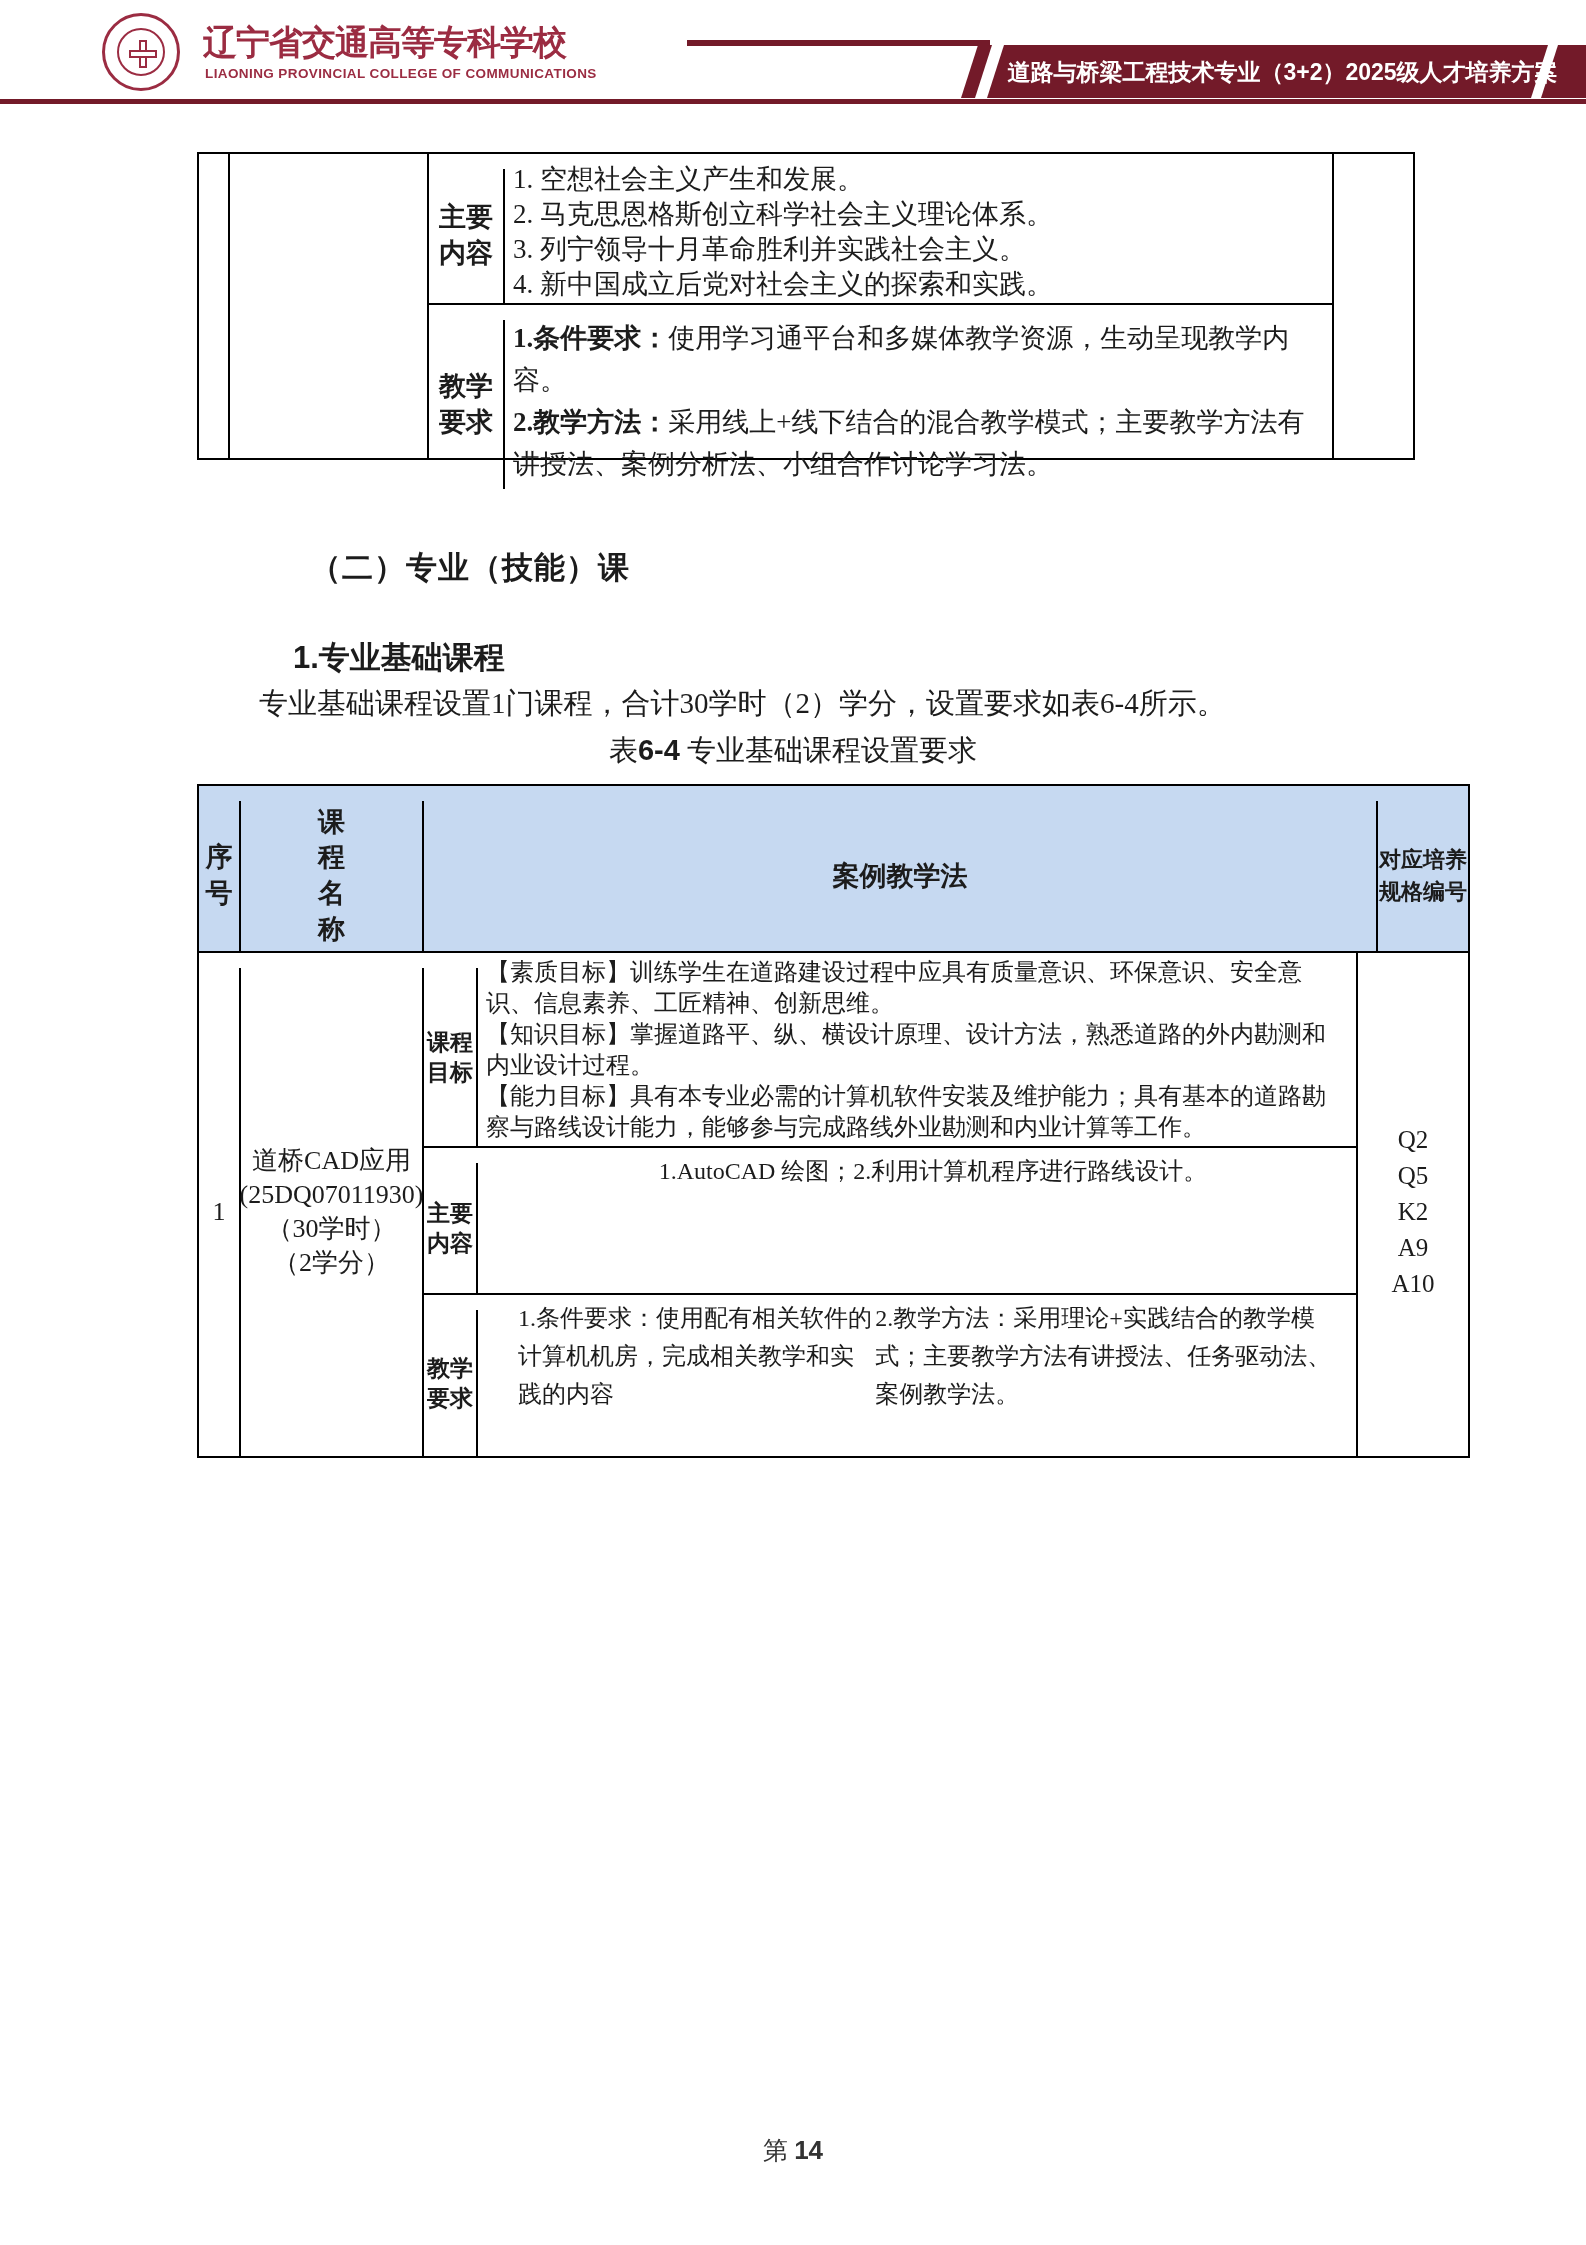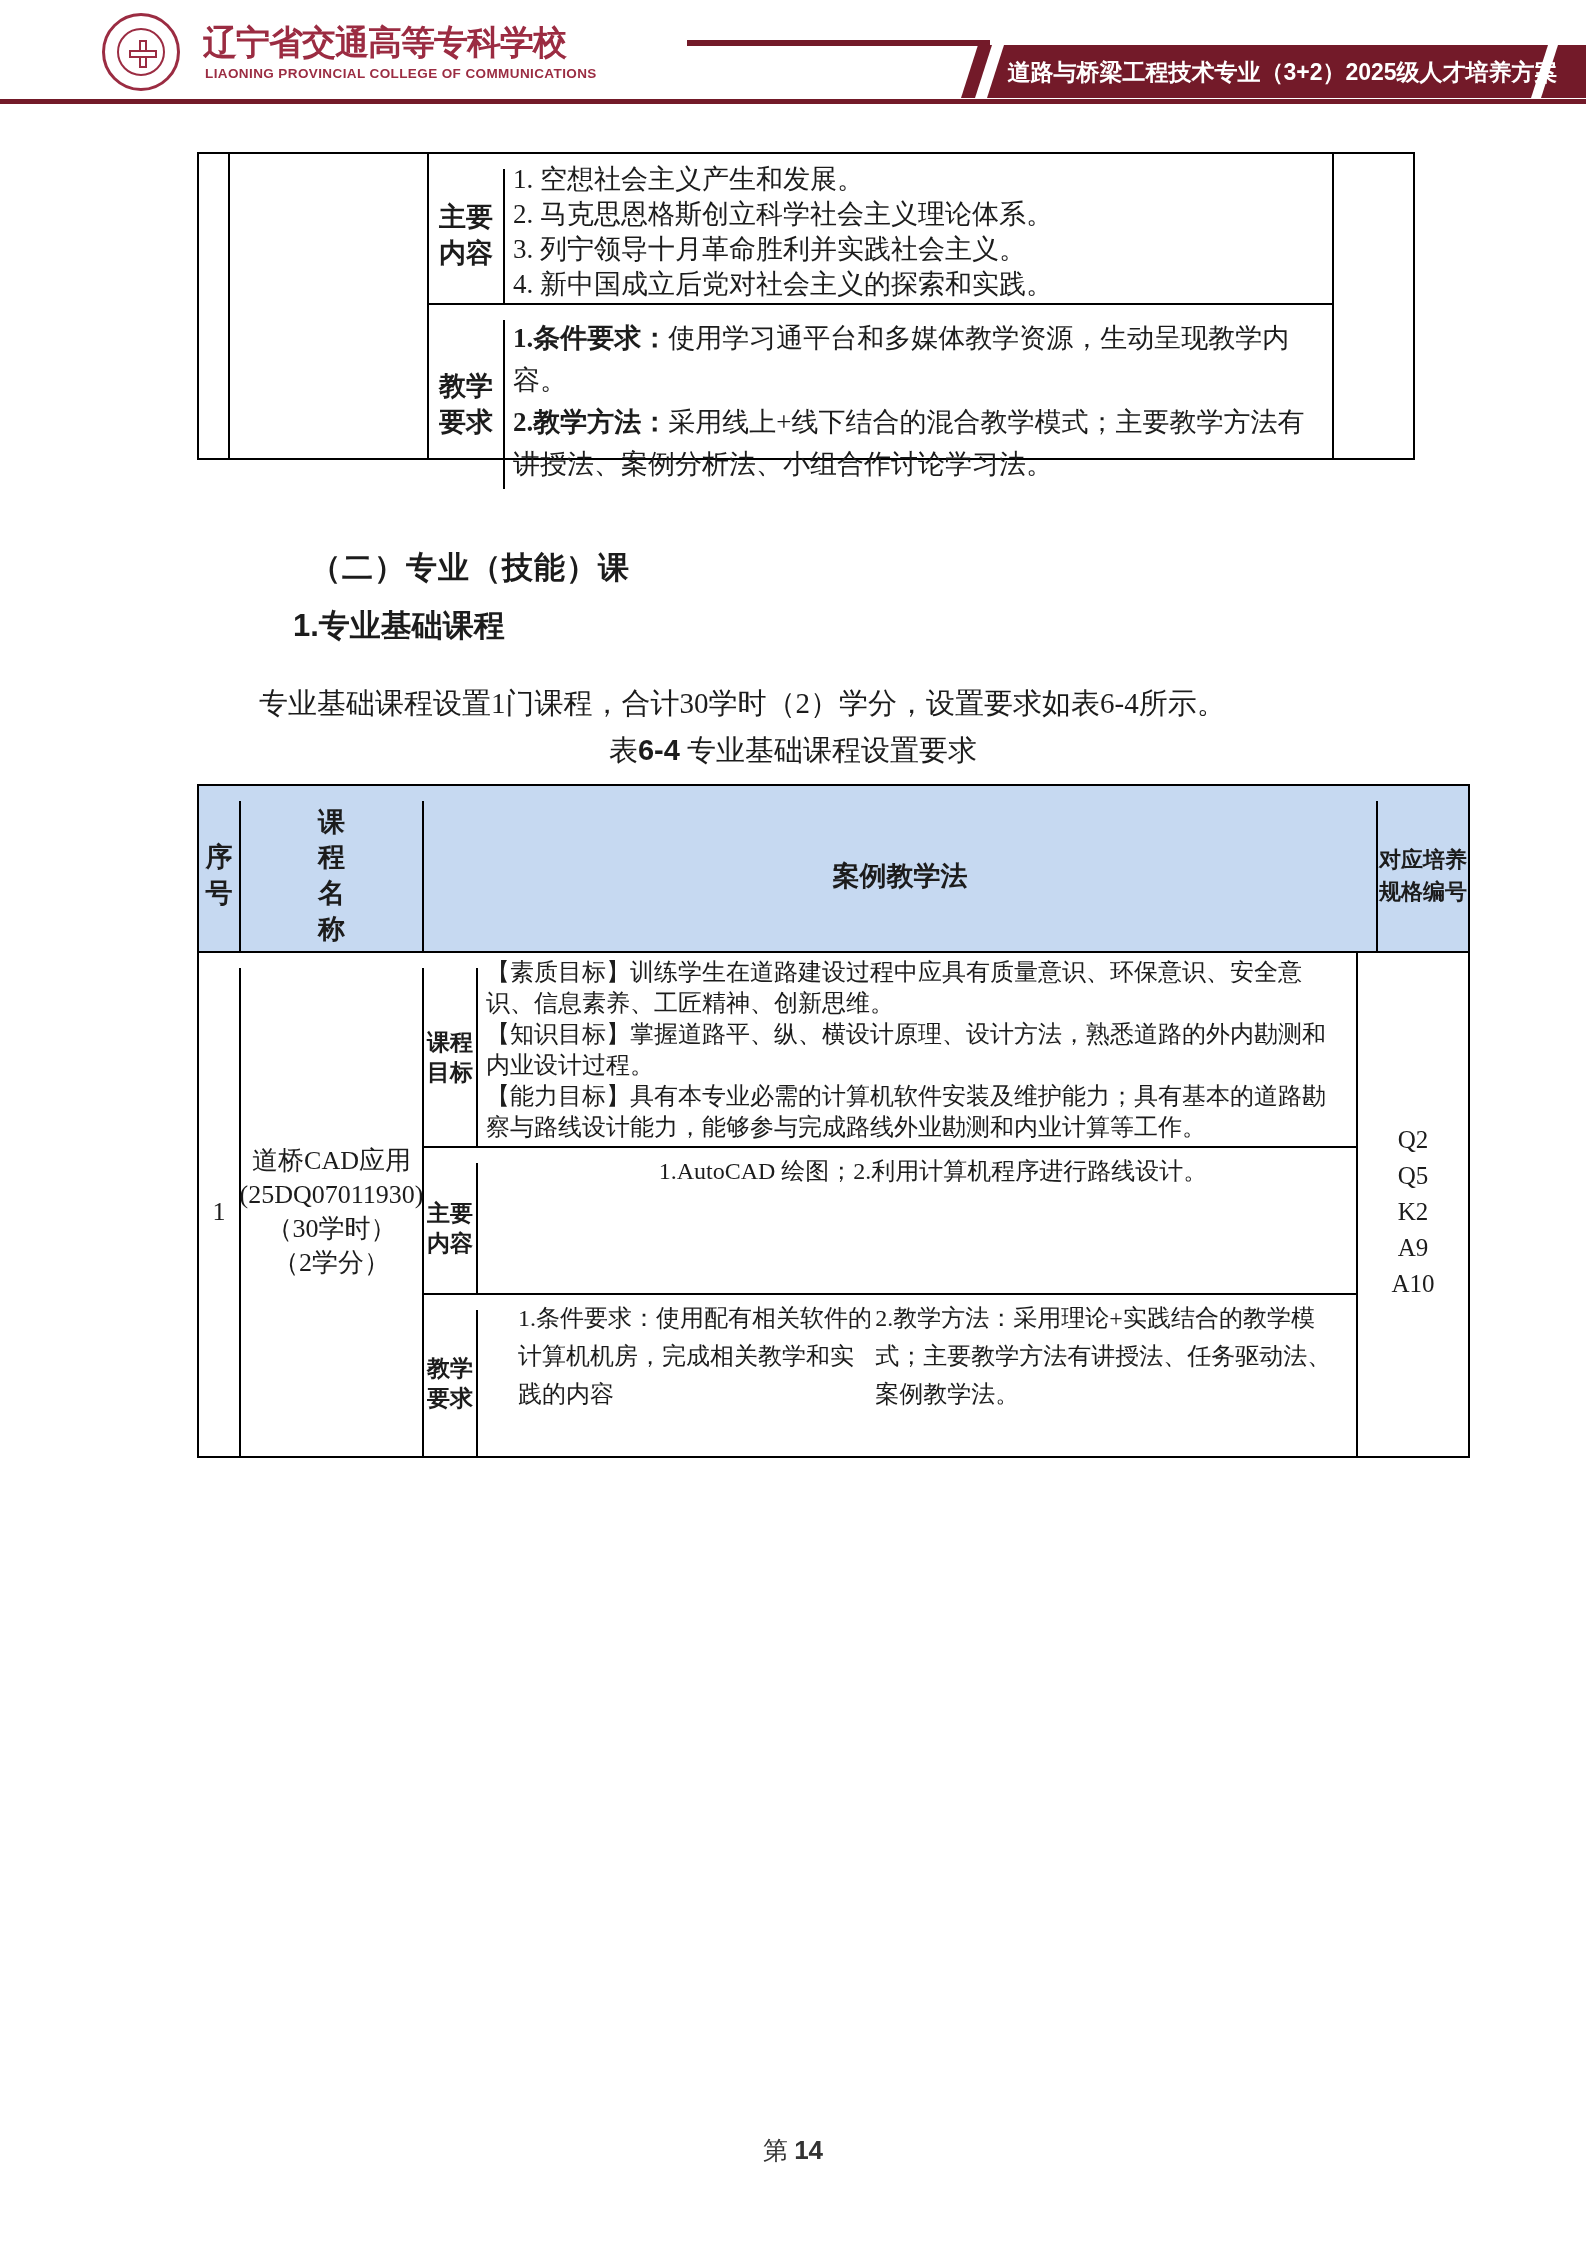--- a/index.html
+++ b/index.html
@@ -61,21 +61,21 @@
   .tt-content { flex:1; padding:8px 6px 4px 8px; }
   .tt-row1 .tt-content p { line-height:35px; }
   .tt-row2 .tt-content { padding-top:12px; }
   .tt-row2 .tt-content p { line-height:42px; }
   
   .sec-heading {
     position:absolute; left:310px; top:547px; font-size:31px; font-weight:bold;
     font-family:"Liberation Sans","DejaVu Sans",sans-serif; letter-spacing:1px;
   }
   .sec-subheading {
-    position:absolute; left:293px; top:605px; font-size:31px; font-weight:bold;
+    position:absolute; left:293px; top:637px; font-size:31px; font-weight:bold;
     font-family:"Liberation Sans","DejaVu Sans",sans-serif;
   }
   .intro-para {
     position:absolute; left:259px; top:684px; font-size:29px; white-space:nowrap;
   }
   .table-caption {
     position:absolute; left:0; right:0; top:731px; text-align:center; font-size:29px;
   }
   .table-caption .num { font-family:"Liberation Sans","DejaVu Sans",sans-serif; font-weight:bold; }
   

